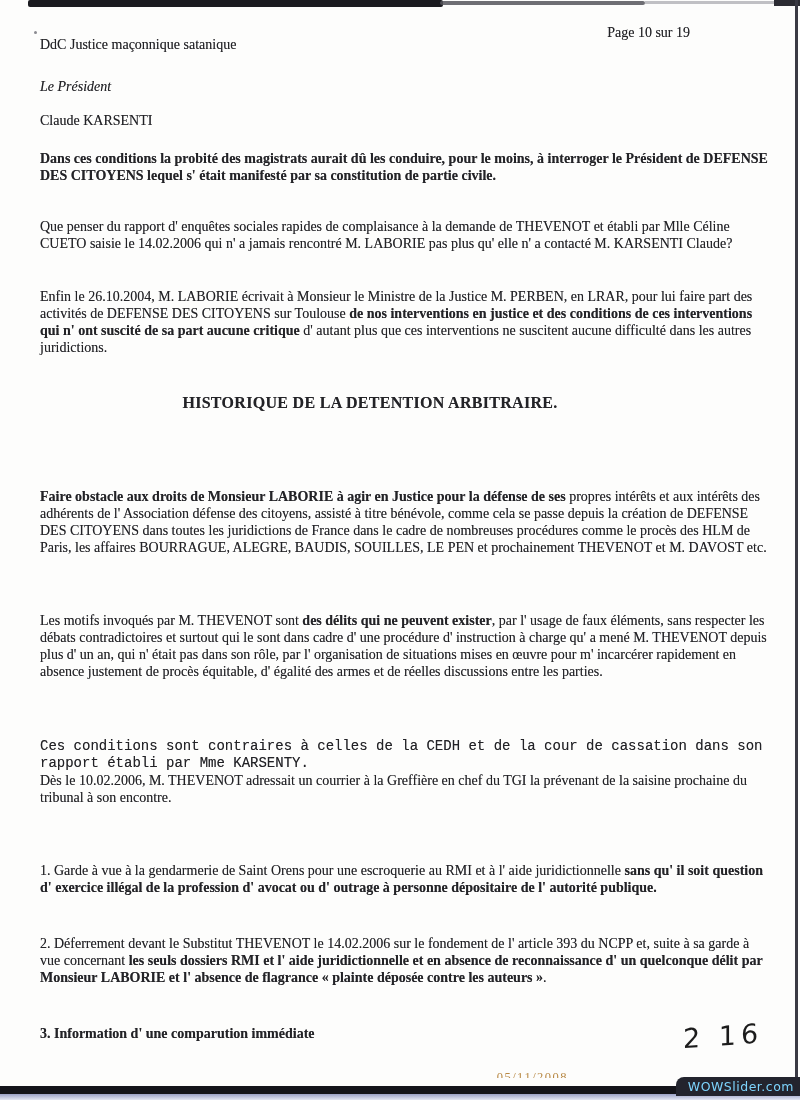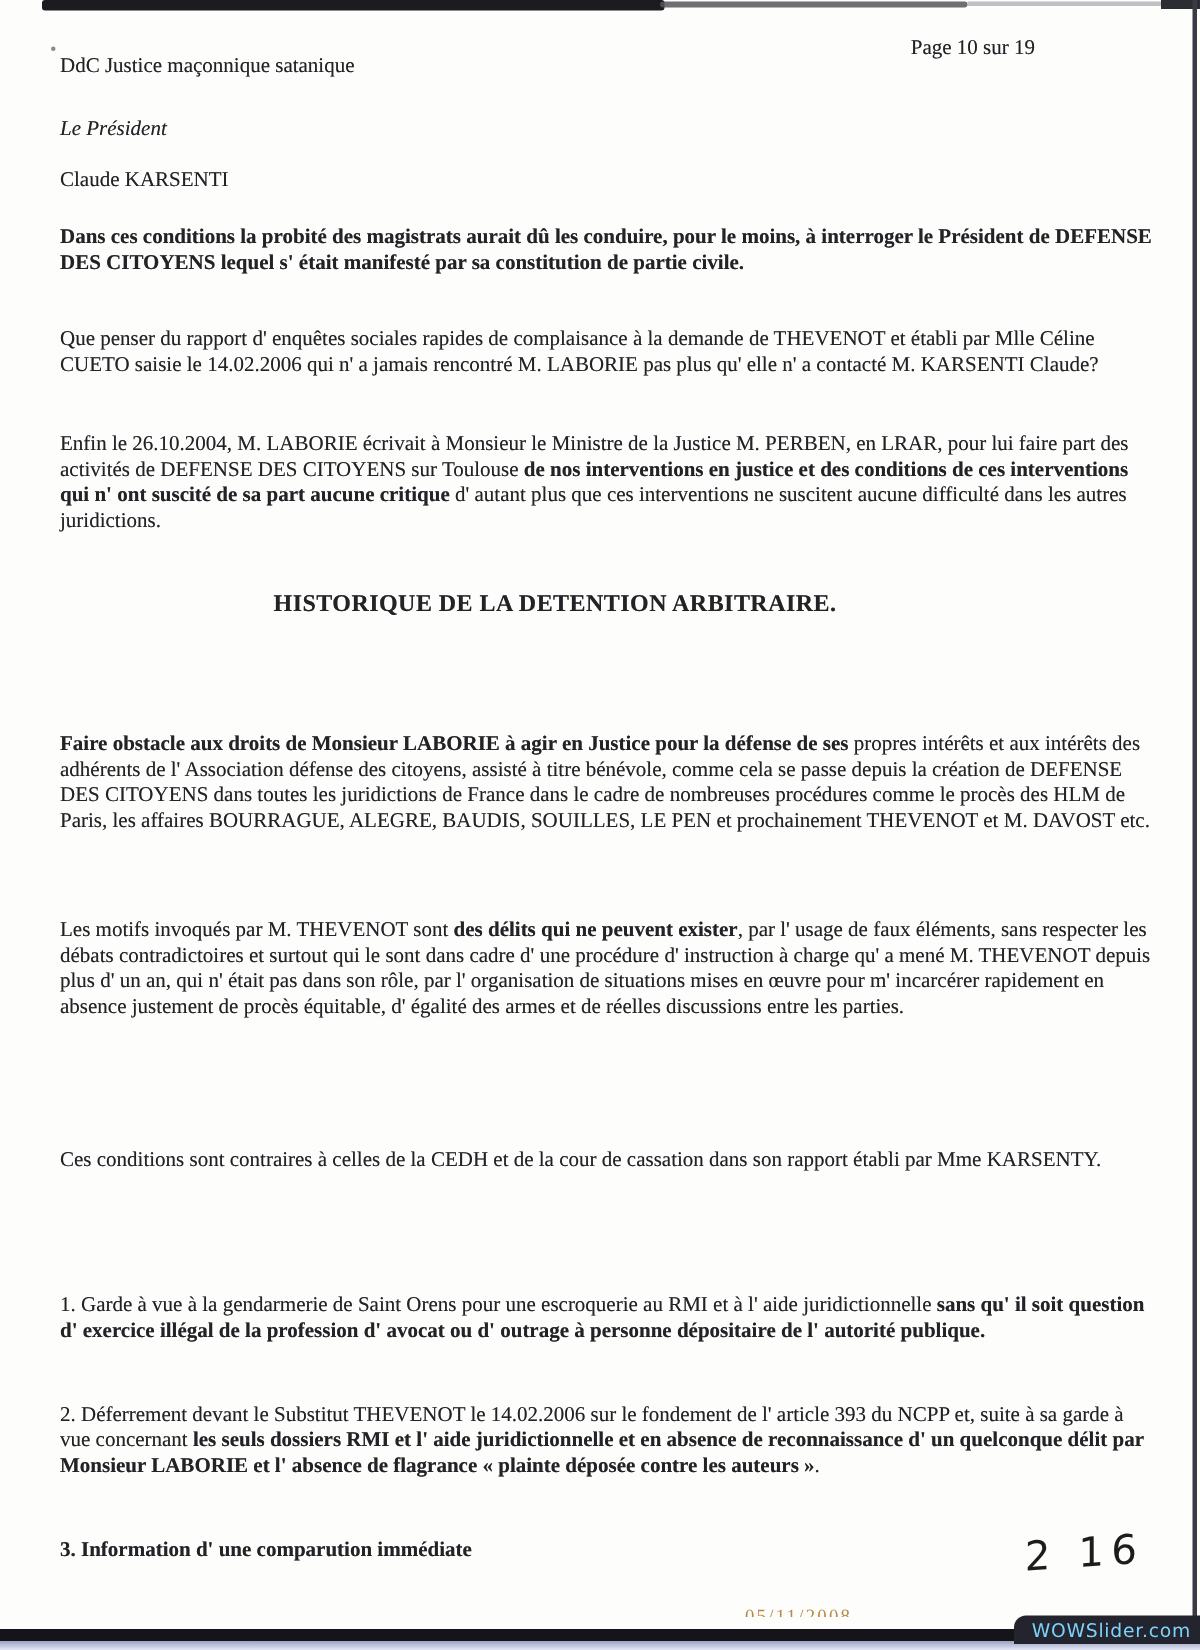--- a/index.html
+++ b/index.html
@@ -73,21 +73,22 @@
   <div class="blk italic" style="top:78px;">Le Président</div>
 
   <p class="blk" style="top:150px;"><span class="b">Dans ces conditions la probité des magistrats aurait dû les conduire, pour le moins, à interroger le Président de DEFENSE DES CITOYENS lequel s' était manifesté par sa constitution de partie civile.</span></p>
   <p class="blk" style="top:218px;"><span>Que penser du rapport d' enquêtes sociales rapides de complaisance à la demande de THEVENOT et établi par Mlle Céline CUETO saisie le 14.02.2006 qui n' a jamais rencontré M. LABORIE pas plus qu' elle n' a contacté M. KARSENTI Claude?</span></p>
   <p class="blk" style="top:288px;"><span>Enfin le 26.10.2004, M. LABORIE écrivait à Monsieur le Ministre de la Justice M. PERBEN, en LRAR, pour lui faire part des activités de DEFENSE DES CITOYENS sur Toulouse </span><span class="b">de nos interventions en justice et des conditions de ces interventions qui n' ont suscité de sa part aucune critique</span><span> d' autant plus que ces interventions ne suscitent aucune difficulté dans les autres juridictions.</span></p>
 
   <h2 class="blk section-heading" style="top:394px;">HISTORIQUE DE LA DETENTION ARBITRAIRE.</h2>
 
   <p class="blk" style="top:488px;"><span class="b">Faire obstacle aux droits de Monsieur LABORIE à agir en Justice pour la défense de ses </span><span>propres intérêts et aux intérêts des adhérents de l' Association défense des citoyens, assisté à titre bénévole, comme cela se passe depuis la création de DEFENSE DES CITOYENS dans toutes les juridictions de France dans le cadre de nombreuses procédures comme le procès des HLM de Paris, les affaires BOURRAGUE, ALEGRE, BAUDIS, SOUILLES, LE PEN et prochainement THEVENOT et M. DAVOST etc.</span></p>
   <p class="blk" style="top:612px;"><span>Les motifs invoqués par M. THEVENOT sont </span><span class="b">des délits qui ne peuvent exister</span><span>, par l' usage de faux éléments, sans respecter les débats contradictoires et surtout qui le sont dans cadre d' une procédure d' instruction à charge qu' a mené M. THEVENOT depuis plus d' un an, qui n' était pas dans son rôle, par l' organisation de situations mises en œuvre pour m' incarcérer rapidement en absence justement de procès équitable, d' égalité des armes et de réelles discussions entre les parties.</span></p>
-  <p class="blk" style="top:765px;"><span>Ces conditions sont contraires à celles de la CEDH et de la cour de cassation dans son rapport établi par Mme KARSENTY.</span></p>
+  <p class="blk" style="top:738px;font-family:Liberation Mono, monospace;"><span>Ces conditions sont contraires à celles de la CEDH et de la cour de cassation dans son rapport établi par Mme KARSENTY.</span></p>
+  <p class="blk" style="top:772px;"><span>Dès le 10.02.2006, M. THEVENOT adressait un courrier à la Greffière en chef du TGI la prévenant de la saisine prochaine du tribunal à son encontre.</span></p>
 
 
   <p class="blk" style="top:862px;"><span>1. Garde à vue à la gendarmerie de Saint Orens pour une escroquerie au RMI et à l' aide juridictionnelle </span><span class="b">sans qu' il soit question d' exercice illégal de la profession d' avocat ou d' outrage à personne dépositaire de l' autorité publique.</span></p>
   <p class="blk" style="top:935px;"><span>2. Déferrement devant le Substitut THEVENOT le 14.02.2006 sur le fondement de l' article 393 du NCPP et, suite à sa garde à vue concernant </span><span class="b">les seuls dossiers RMI et l' aide juridictionnelle et en absence de reconnaissance d' un quelconque délit par Monsieur LABORIE et l' absence de flagrance « plainte déposée contre les auteurs »</span><span>.</span></p>
   <p class="blk" style="top:1025px;font-weight:bold;"><span>3. Information d' une comparution immédiate</span></p>
 
   <div class="handwritten">2 16</div>
   <div class="footer-clip">. .. . .    05/11/2008</div>
 
   <div class="watermark">WOWSlider.com</div>

